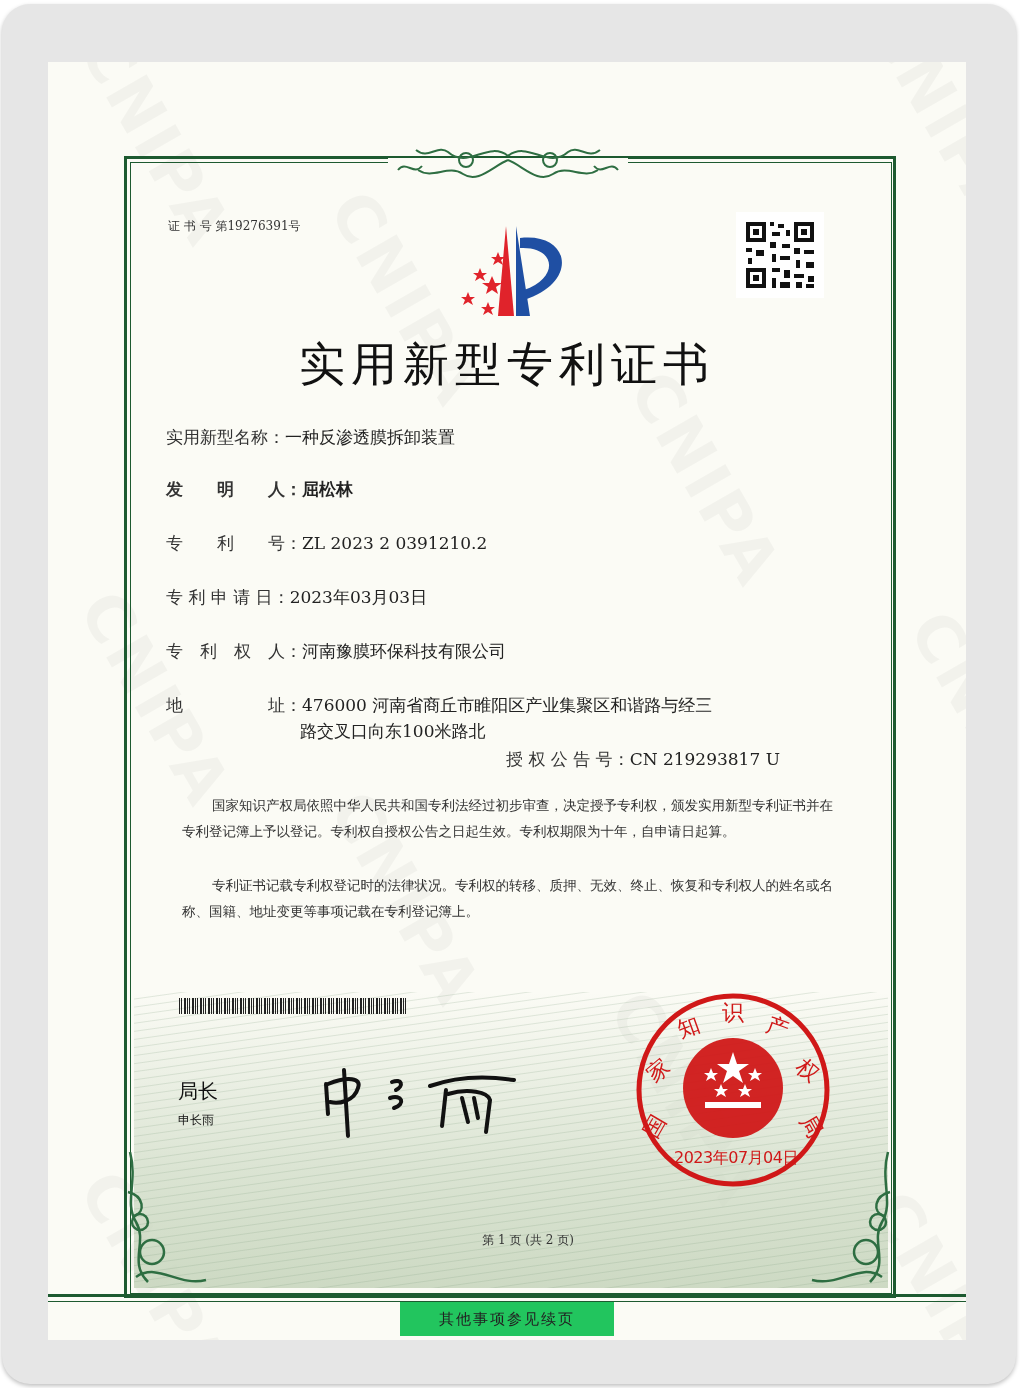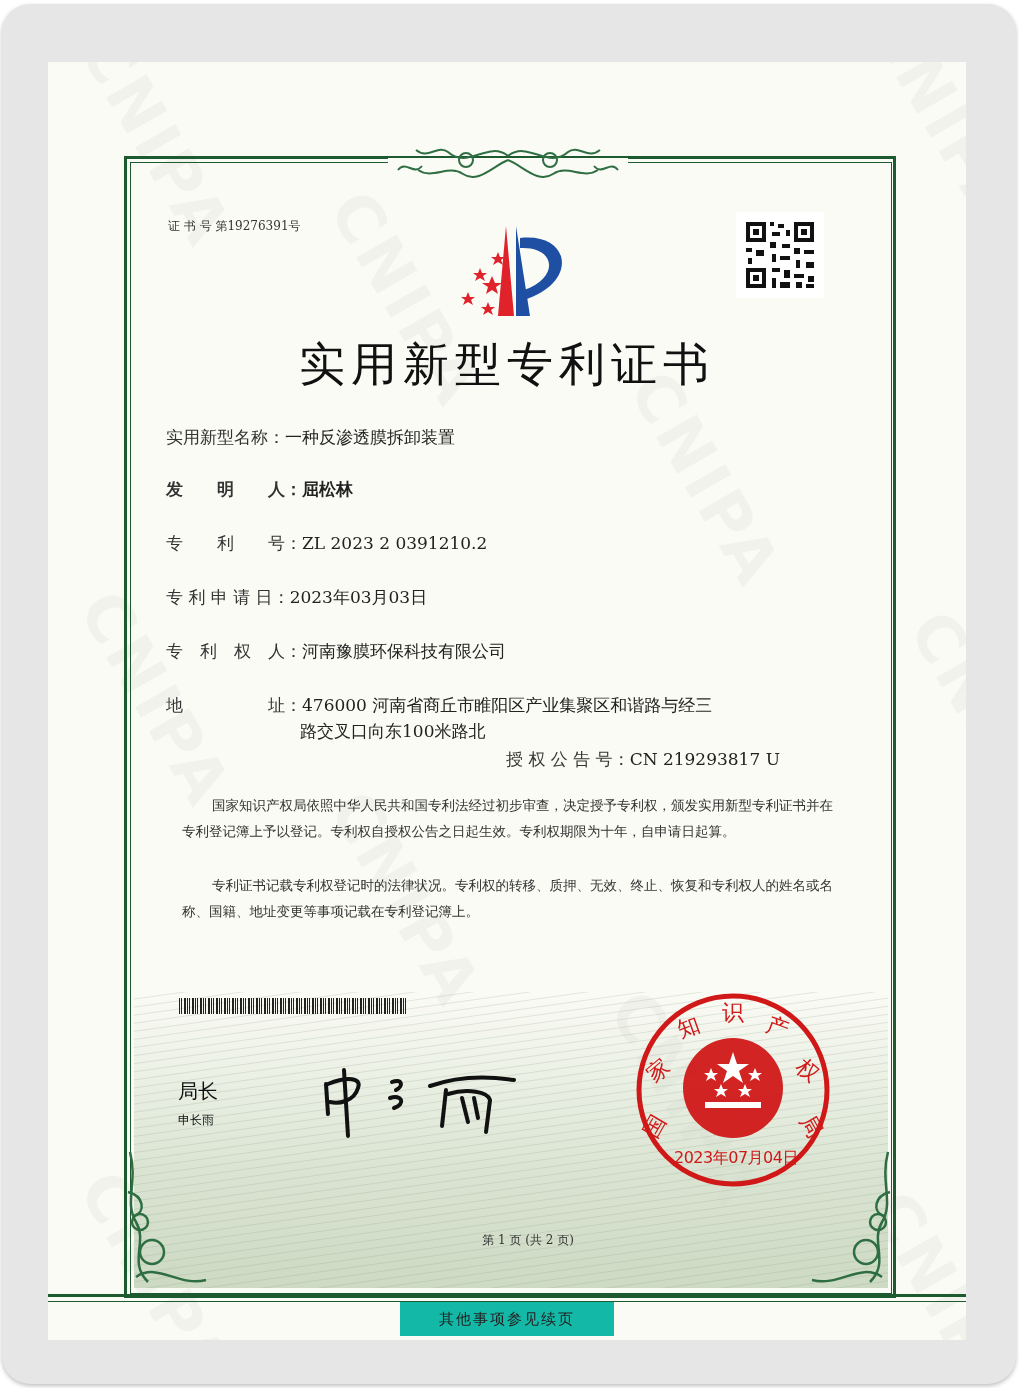--- a/index.html
+++ b/index.html
@@ -23,21 +23,21 @@
   .para{position:absolute;left:134px;width:662px;font-size:13.5px;line-height:26px;color:#333;text-indent:30px;font-family:"DejaVu Sans",sans-serif;}
   .barcode{position:absolute;left:131px;top:936px;width:228px;height:16px;
     background:repeating-linear-gradient(90deg,#222 0 1px,transparent 1px 2px,#222 2px 3px,transparent 3px 5px,#222 5px 7px,transparent 7px 8px);}
   .director-title{position:absolute;left:130px;top:1016px;font-size:20px;font-family:"DejaVu Sans",sans-serif;color:#111;}
   .director-name{position:absolute;left:130px;top:1050px;font-size:12px;font-family:"DejaVu Sans",sans-serif;color:#111;}
   .signature{position:absolute;left:270px;top:986px;width:200px;height:90px;}
   .seal{position:absolute;left:585px;top:928px;width:200px;height:200px;}
   .seal-date{position:absolute;left:626px;top:1086px;font-size:16px;font-family:"DejaVu Sans",sans-serif;color:#d01818;letter-spacing:-0.5px;}
   .page-no{position:absolute;left:0;width:960px;top:1170px;text-align:center;font-size:12px;color:#333;}
   .footer-bar{position:absolute;left:0;top:1232px;width:918px;height:4px;border-top:3px solid #1d5a30;border-bottom:1px solid #1d5a30;}
-  .other-matters{position:absolute;left:352px;top:1240px;width:214px;height:34px;background:#14b8a6;text-align:center;line-height:34px;font-size:15px;color:#222;letter-spacing:2px;}
+  .other-matters{position:absolute;left:352px;top:1240px;width:214px;height:34px;background:#22c55e;text-align:center;line-height:34px;font-size:15px;color:#222;letter-spacing:2px;}
   .corner{position:absolute;width:90px;height:140px;}
 </style>
 </head>
 <body>
 
 <div class="frame">
   <div class="paper">
 
     <div class="wm" style="left:-10px;top:40px;">CNIPA</div>
     <div class="wm" style="left:780px;top:20px;">CNIPA</div>

